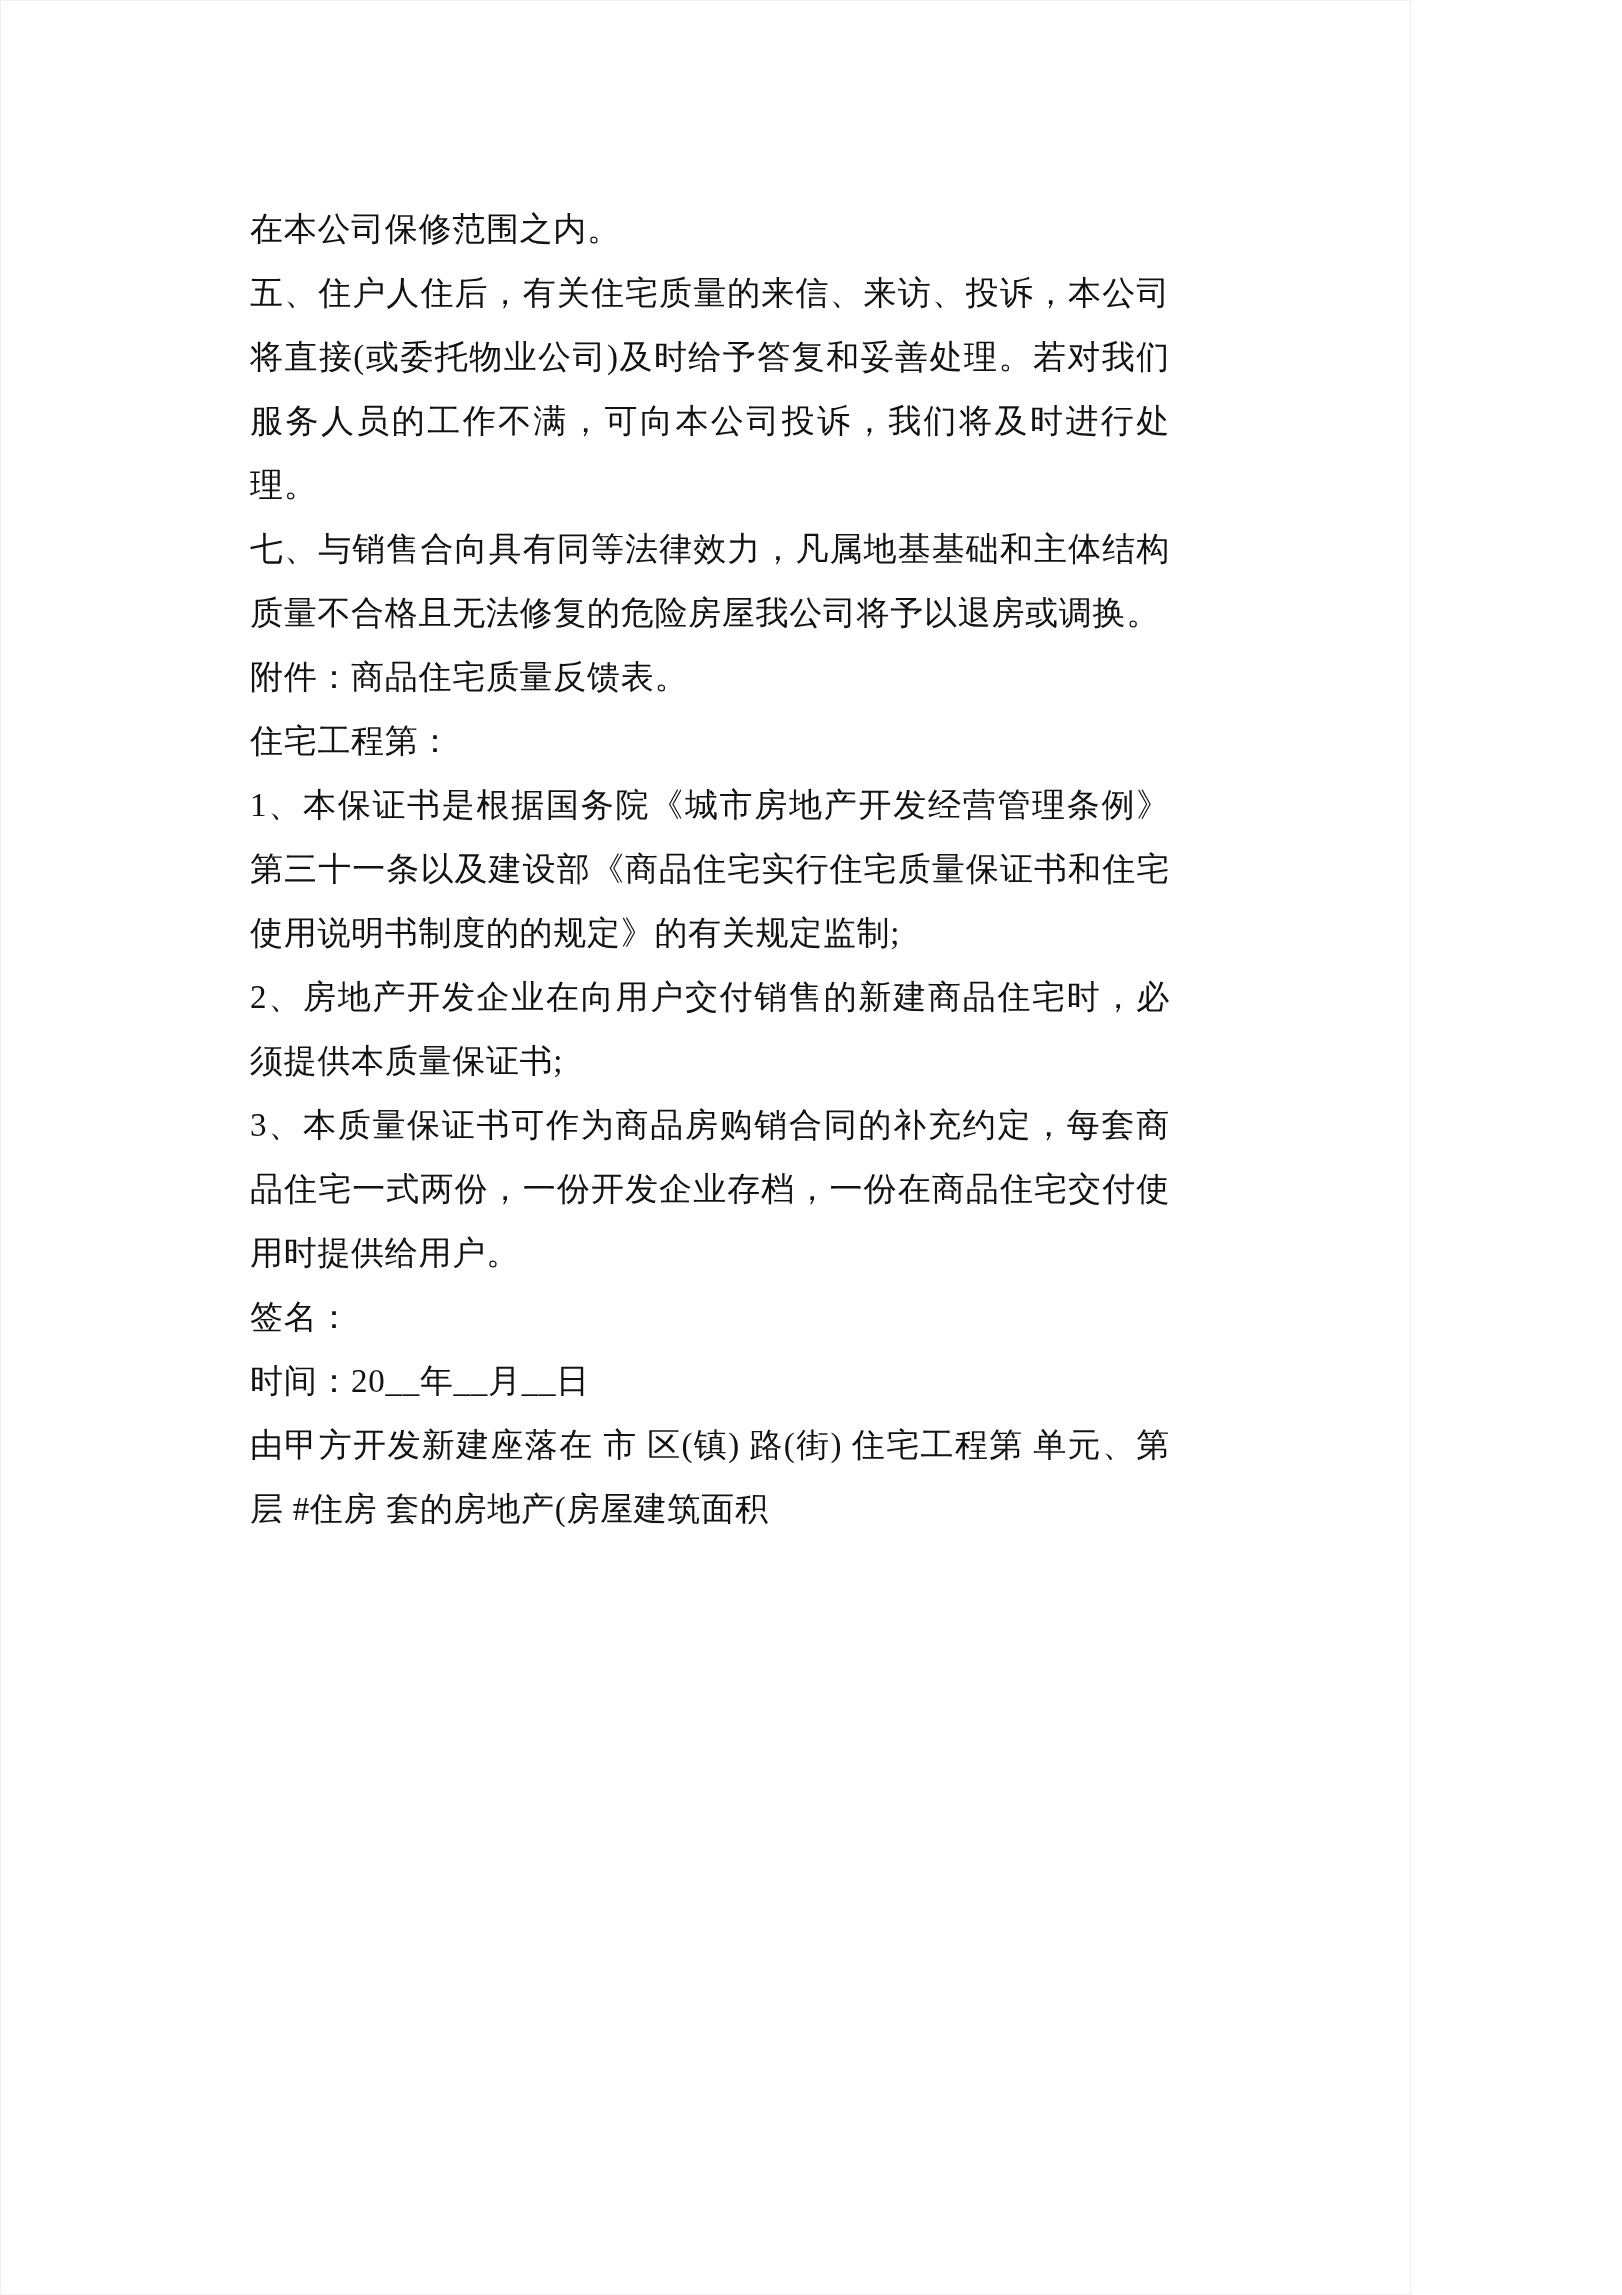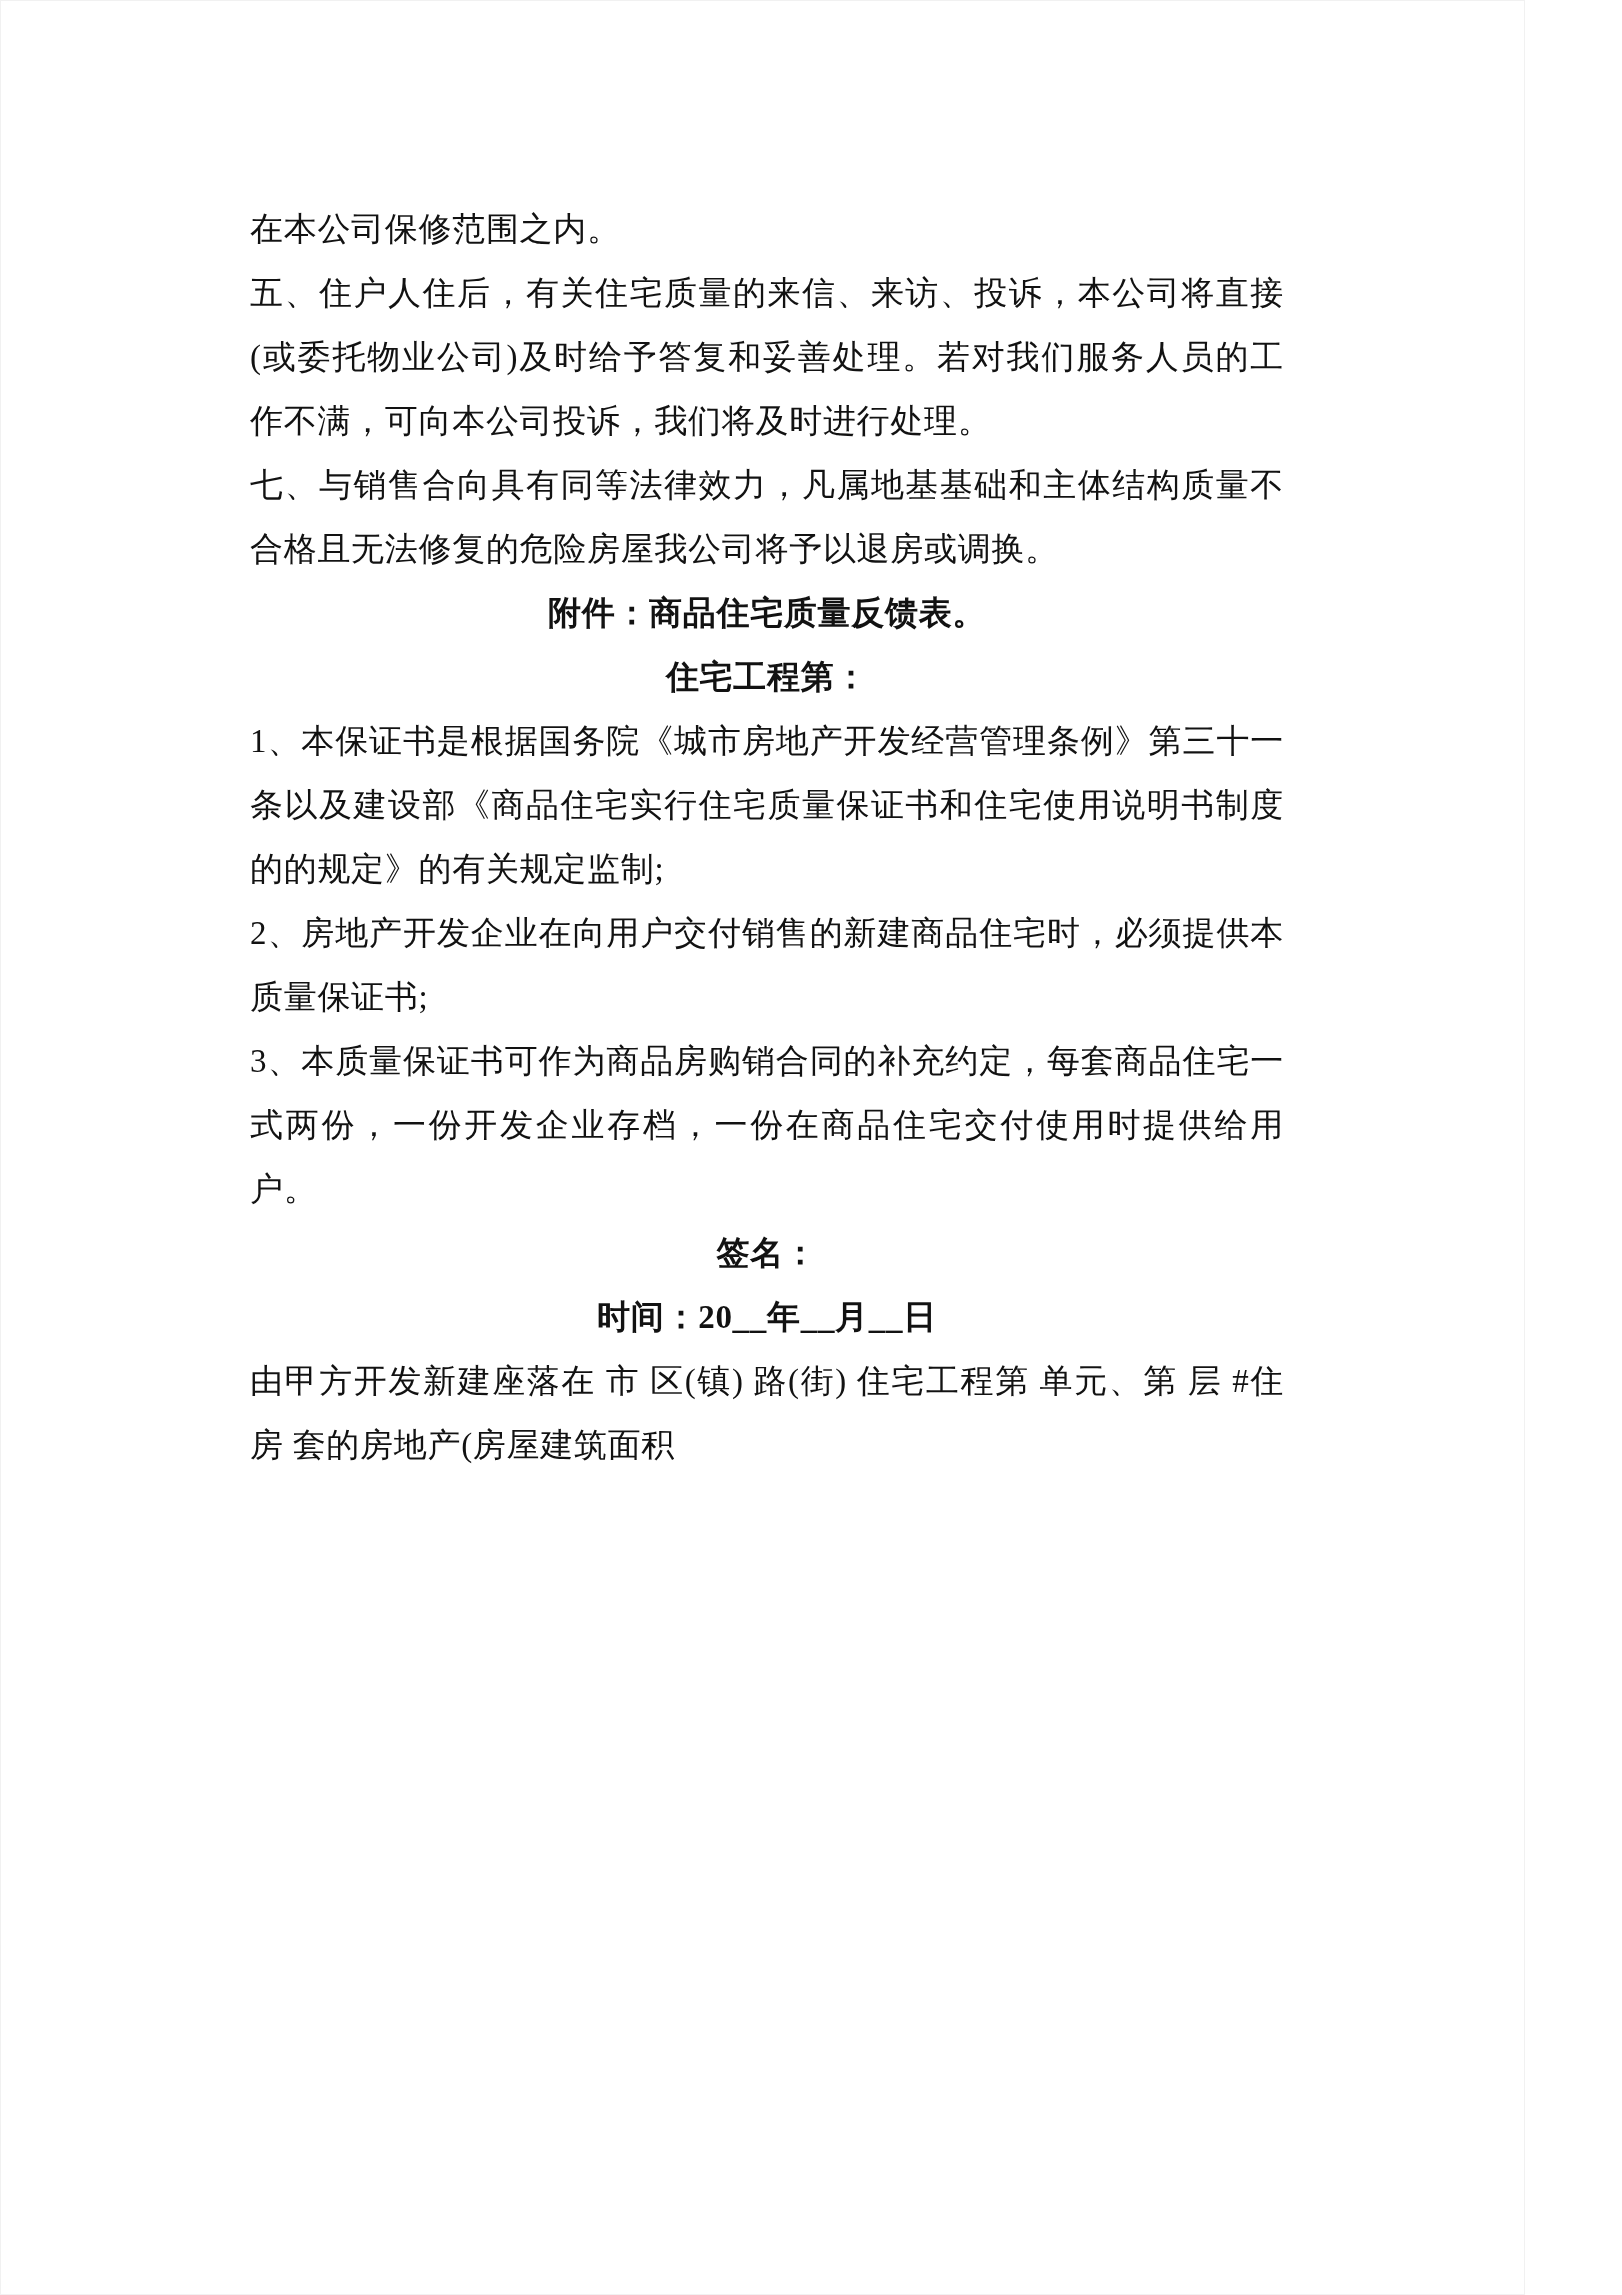--- a/index.html
+++ b/index.html
@@ -2,21 +2,21 @@
 <html style="font-size:10.5px"><head>
   <meta charset="utf-8">
   <style>
     html, body {
       margin: 0;
       padding: 0;
       background: #ffffff;
     }
     .page {
       position: relative;
-      width: 1525px;
+      width: 1411px;
       height: 2295px;
       box-sizing: border-box;
       background: #ffffff;
       border: 1.3px solid #f1f1f1;
       padding: 196px 240px 0 249px;
       font-family: "Liberation Serif", "DejaVu Serif", serif;
       font-size: 33px;
       color: #121212;
       overflow: hidden;
     }
@@ -24,22 +24,21 @@
       margin: 0;
       padding: 0;
       line-height: 64px;
       text-align: justify;
       text-justify: inter-ideograph;
       white-space: pre-wrap;
       word-break: break-all;
       letter-spacing: 0.7px;
     }
     .para.no-justify {
-      text-align: center;
-      font-weight: bold;
+      text-align: left;
     }
     .para.gap-above {
       margin-top: 62px;
     }
   </style>
 </head>
 <body>
 
 <div class="page">
   <p class="para">在本公司保修范围之内。</p>

